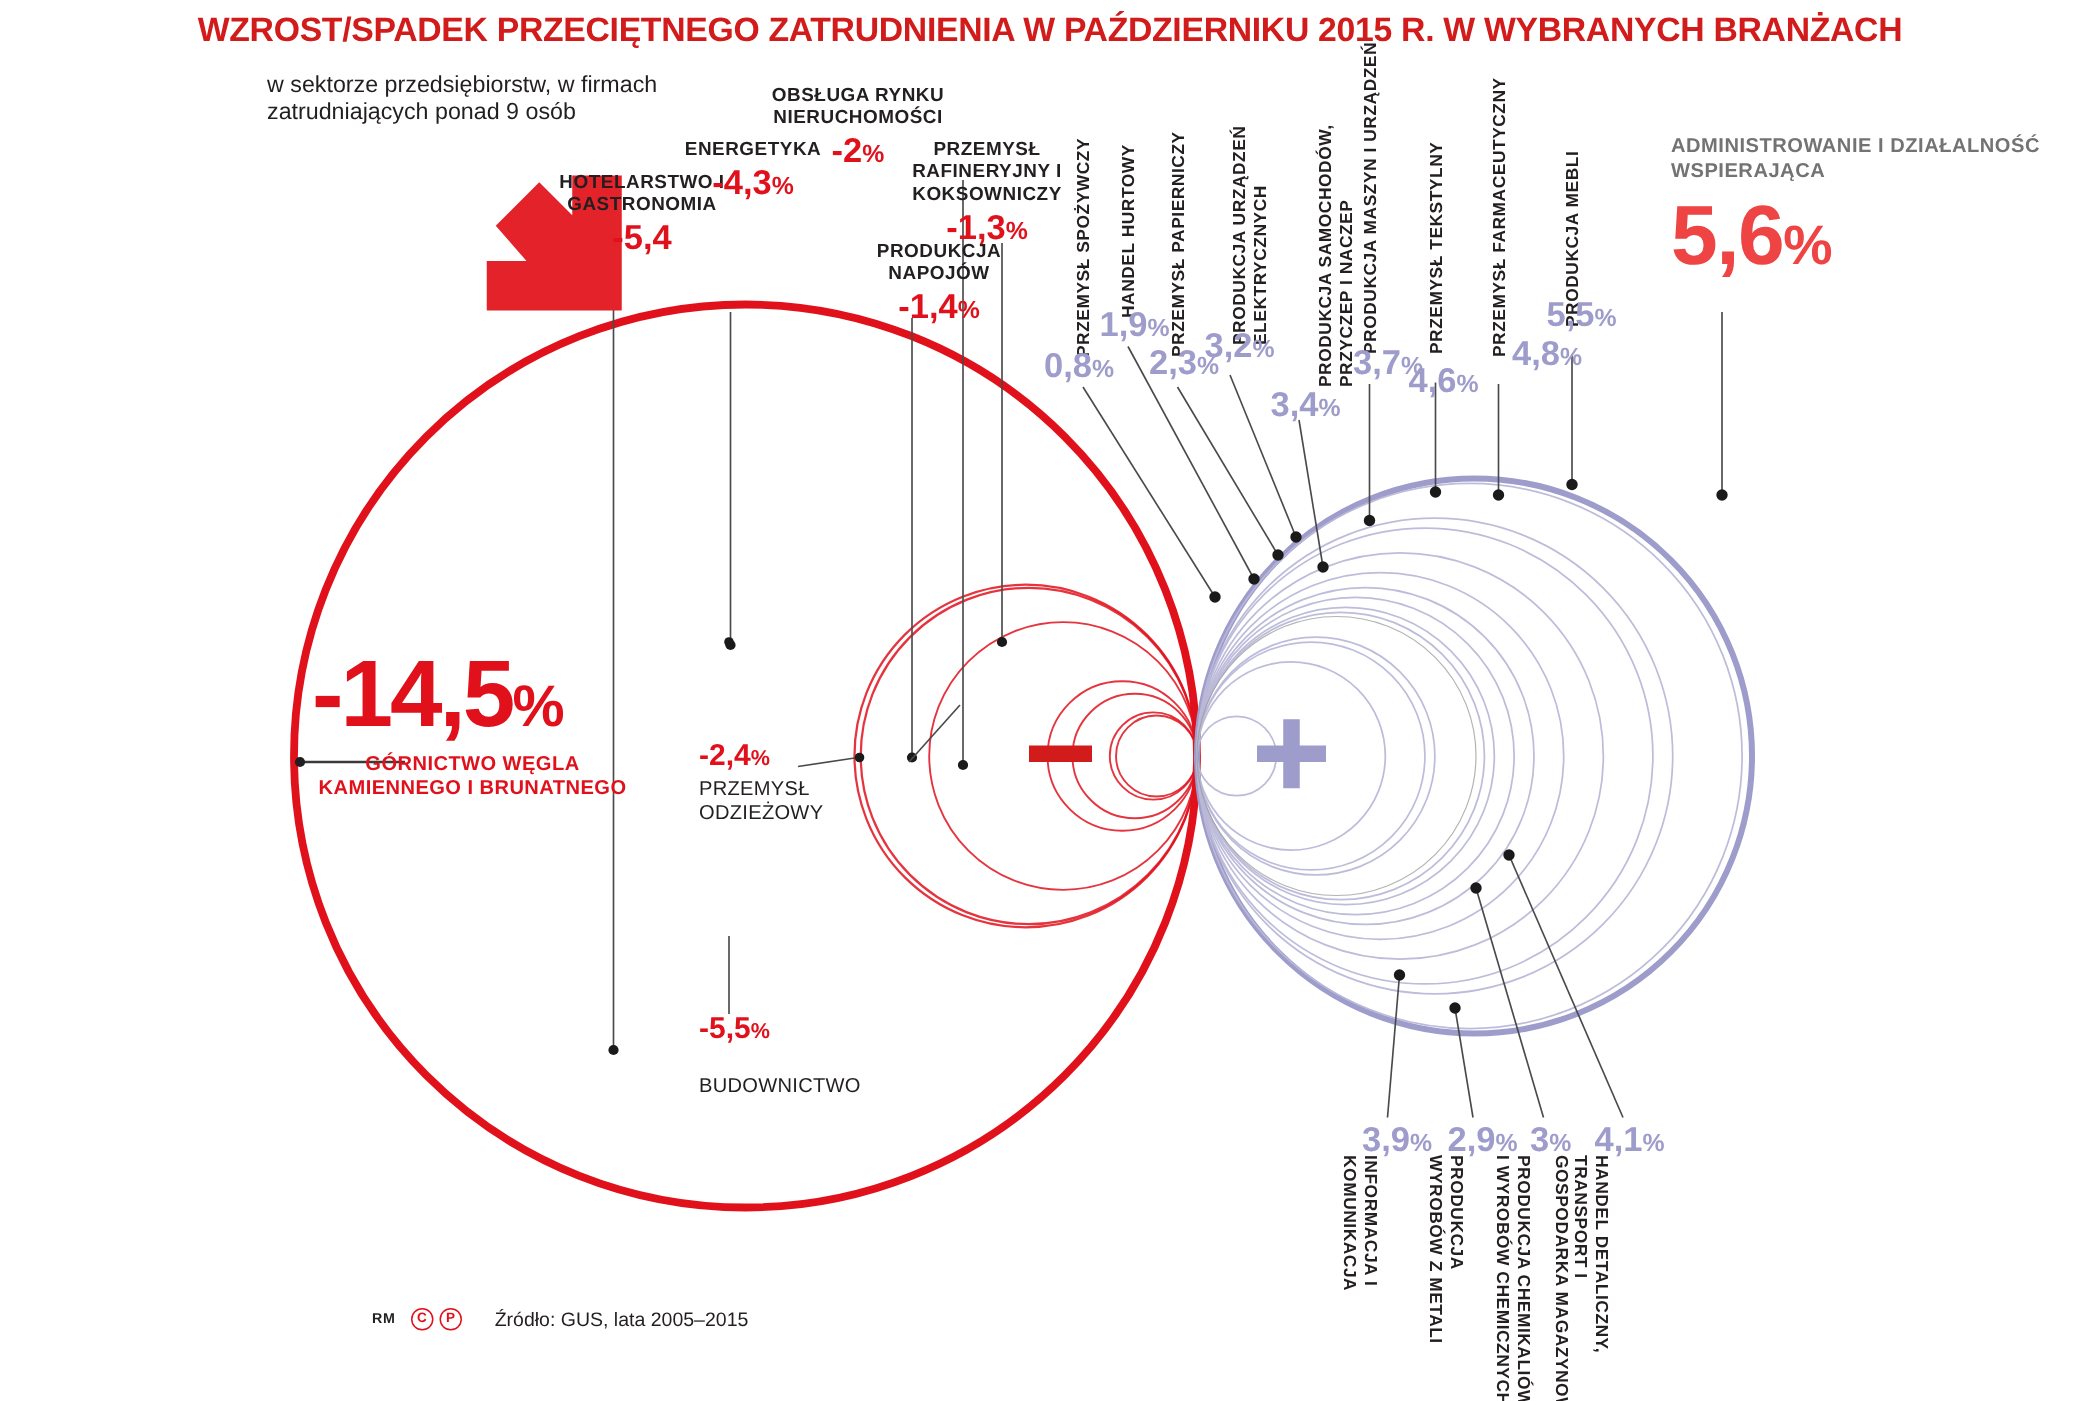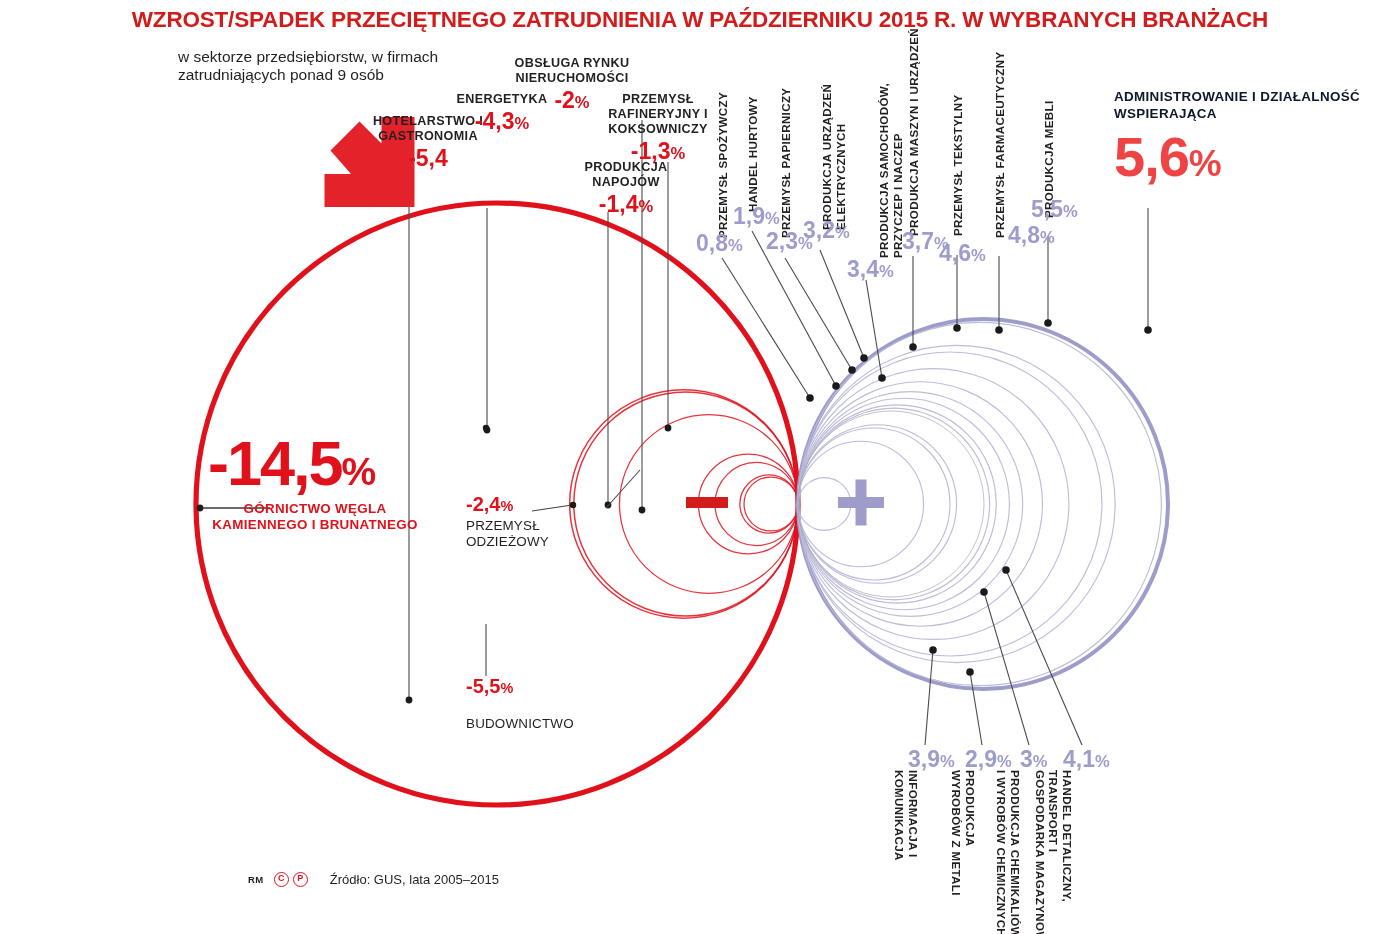--- a/index.html
+++ b/index.html
@@ -49,21 +49,21 @@
   #bigneg{position:absolute;left:208px;top:432px;}
   #bigneg .n{font-size:63px;font-weight:bold;color:#e1111c;line-height:1;letter-spacing:-2px;}
   #bigneg .n .pc{font-size:.62em;}
   #bigneg .sub{
     margin-top:6px;text-align:center;font-size:13.4px;font-weight:bold;
     color:#e1111c;line-height:16px;letter-spacing:.3px;width:214px;
   }
 
   
   #bigpos{position:absolute;left:1114px;top:88px;}
-  #bigpos .cap{color:#0f172a;font-size:13.4px;line-height:17px;letter-spacing:.35px;}
+  #bigpos .cap{color:#737373;font-size:13.4px;line-height:17px;letter-spacing:.35px;}
   #bigpos .n{font-size:56px;font-weight:bold;color:#ef4444;line-height:1.05;margin-top:6px;letter-spacing:-1px;}
   #bigpos .n .pc{font-size:.66em;}
 
   
   #odziez{position:absolute;left:466px;top:494px;text-align:left;}
   #odziez .cap{font-weight:normal;font-size:13.4px;line-height:16px;letter-spacing:.2px;}
   #budown{position:absolute;left:466px;top:676px;}
   #budown .cap{font-weight:normal;font-size:13.4px;line-height:16px;letter-spacing:.2px;}
 
   

